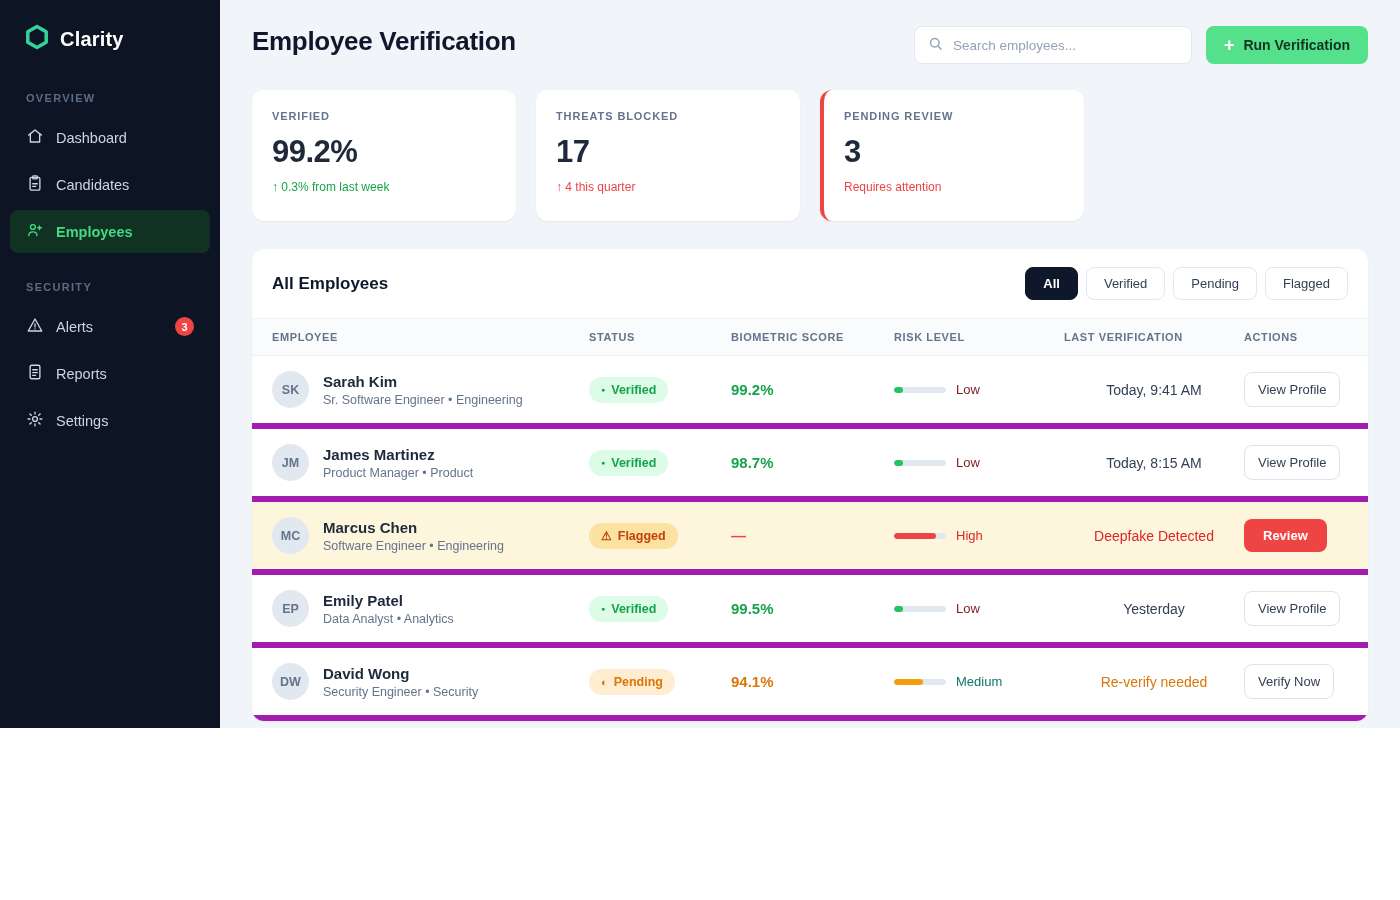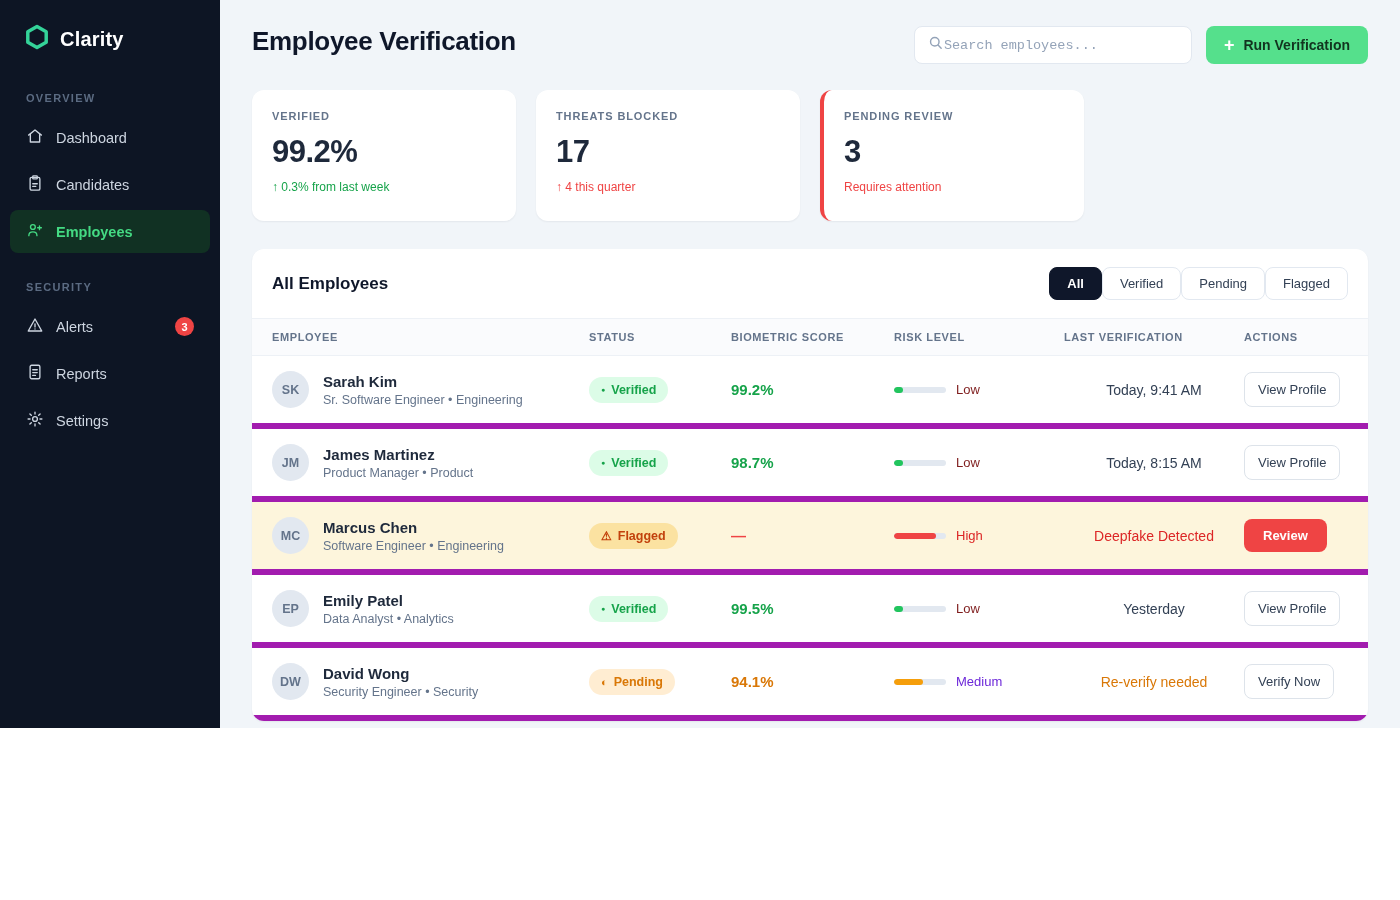--- a/index.html
+++ b/index.html
@@ -16,21 +16,21 @@
   .nav-item.active { background:#113123; color:#44da83; font-weight:600; }
   .nav-item svg { flex-shrink:0; }
   .nav-badge { margin-left:auto; background:#ef4444; color:#fff; font-size:11px; font-weight:700; min-width:19px; height:19px; border-radius:10px; display:flex; align-items:center; justify-content:center; padding:0 5px; }
 
   
   .main { flex:1; padding:26px 32px; overflow:hidden; }
 
   .topbar { display:flex; justify-content:space-between; align-items:flex-start; margin-bottom:26px; }
   .page-title { font-size:26px; font-weight:800; color:#0f172a; letter-spacing:-.3px; }
   .topbar-right { display:flex; align-items:center; gap:14px; }
-  .search-box { display:flex; align-items:center; background:#fff; border:1px solid #e2e8f0; border-radius:8px; height:38px; width:278px; padding:0 12px;font-family:Liberation Mono, monospace; }
+  .search-box { display:flex; align-items:center; gap:9px; background:#fff; border:1px solid #e2e8f0; border-radius:8px; height:38px; width:278px; padding:0 12px; }
   .search-box input { border:none; outline:none; background:transparent; font-size:13.5px; color:#334155; width:100%; font-family:inherit; }
   .search-box input::placeholder { color:#94a3b8; }
   .run-btn { display:flex; align-items:center; gap:9px; background:#55e08c; border:none; border-radius:8px; height:38px; padding:0 18px; font-size:14px; font-weight:700; color:#12341f; cursor:pointer; font-family:inherit; }
   .run-plus { color:#ffffff; font-size:18px; font-weight:700; line-height:1; }
 
   
   .banner { background:#fbd6d6; border-radius:12px; padding:15px 20px; display:flex; align-items:center; gap:15px; margin-bottom:22px; }
   .banner-icon { width:37px; height:37px; background:#ef4444; border-radius:10px; display:flex; align-items:center; justify-content:center; flex-shrink:0; }
   .banner-title { color:#dc2626; font-weight:700; font-size:15px; margin-bottom:4px; }
   .banner-msg { color:#ca4141; font-size:13px; }
@@ -47,21 +47,21 @@
   .stat-card.green .svalue { color:#ffffff; }
   .stat-card.green .ssub { color:rgba(255,255,255,.95); }
   .stat-card.accent { border-left:4px solid #ef4444; }
   .ssub.green { color:#16a34a; }
   .ssub.red { color:#ef4444; }
 
   
   .table-card { background:#fff; border-radius:12px; box-shadow:0 1px 2px rgba(15,23,42,.06); overflow:hidden; }
   .table-top { display:flex; justify-content:space-between; align-items:center; padding:18px 20px; }
   .table-title { font-size:17px; font-weight:700; color:#0f172a; }
-  .filters { display:flex; }
+  .filters { display:flex; gap:8px; }
   .filter-pill { padding:8px 17px; border-radius:8px; font-size:13px; border:1px solid #e2e8f0; background:#fff; color:#334155; cursor:pointer; font-family:inherit; }
   .filter-pill.active { background:#0f172a; color:#fff; border-color:#0f172a; font-weight:600; }
 
   .thead-row, .trow { display:grid; grid-template-columns:317px 142px 163px 170px 180px 1fr; align-items:center; padding:0 20px; }
   .thead-row { height:38px; background:#fafbfd; border-top:1px solid #edf1f6; border-bottom:1px solid #edf1f6; font-size:11px; font-weight:700; letter-spacing:.6px; color:#64748b; }
   .trow { height:73px; border-bottom:6px solid #a21caf; }
   .trow.flagged { background:#fdf5dc; }
 
   .emp { display:flex; align-items:center; gap:14px; }
   .avatar { width:37px; height:37px; border-radius:50%; background:#e2e8f0; color:#64748b; font-weight:700; font-size:12.5px; display:flex; align-items:center; justify-content:center; flex-shrink:0; }
@@ -82,21 +82,21 @@
   .score.amber { color:#d97706; }
 
   .risk { display:flex; align-items:center; gap:10px; }
   .risk-track { width:52px; height:6px; background:#e2e8f0; border-radius:3px; overflow:hidden; }
   .risk-fill { height:100%; border-radius:3px; }
   .risk-fill.low { width:18%; background:#22c55e; }
   .risk-fill.high { width:80%; background:#ef4444; }
   .risk-fill.medium { width:55%; background:#f59e0b; }
   .risk-label { font-size:13px; color:#7f1d1d; }
   .risk-label.high { color:#dc2626; }
-  .risk-label.medium { color:#6d28d9; }
+  .risk-label.medium { color:#0f766e; }
 
   .lv { font-size:14px; color:#334155;text-align:center; }
   .lv.danger { color:#dc2626; font-weight:500; }
   .lv.warning { color:#d97706; font-weight:500; }
 
   .btn-outline { background:#fff; border:1px solid #dde3ea; border-radius:8px; padding:9px 13px; font-size:13px; color:#334155; font-weight:500; cursor:pointer; font-family:inherit; }
   .btn-danger { background:#ef4444; border:none; border-radius:8px; padding:9px 19px; font-size:13px; color:#fff; font-weight:600; cursor:pointer; font-family:inherit; }
 </style>
 </head>
 <body>

